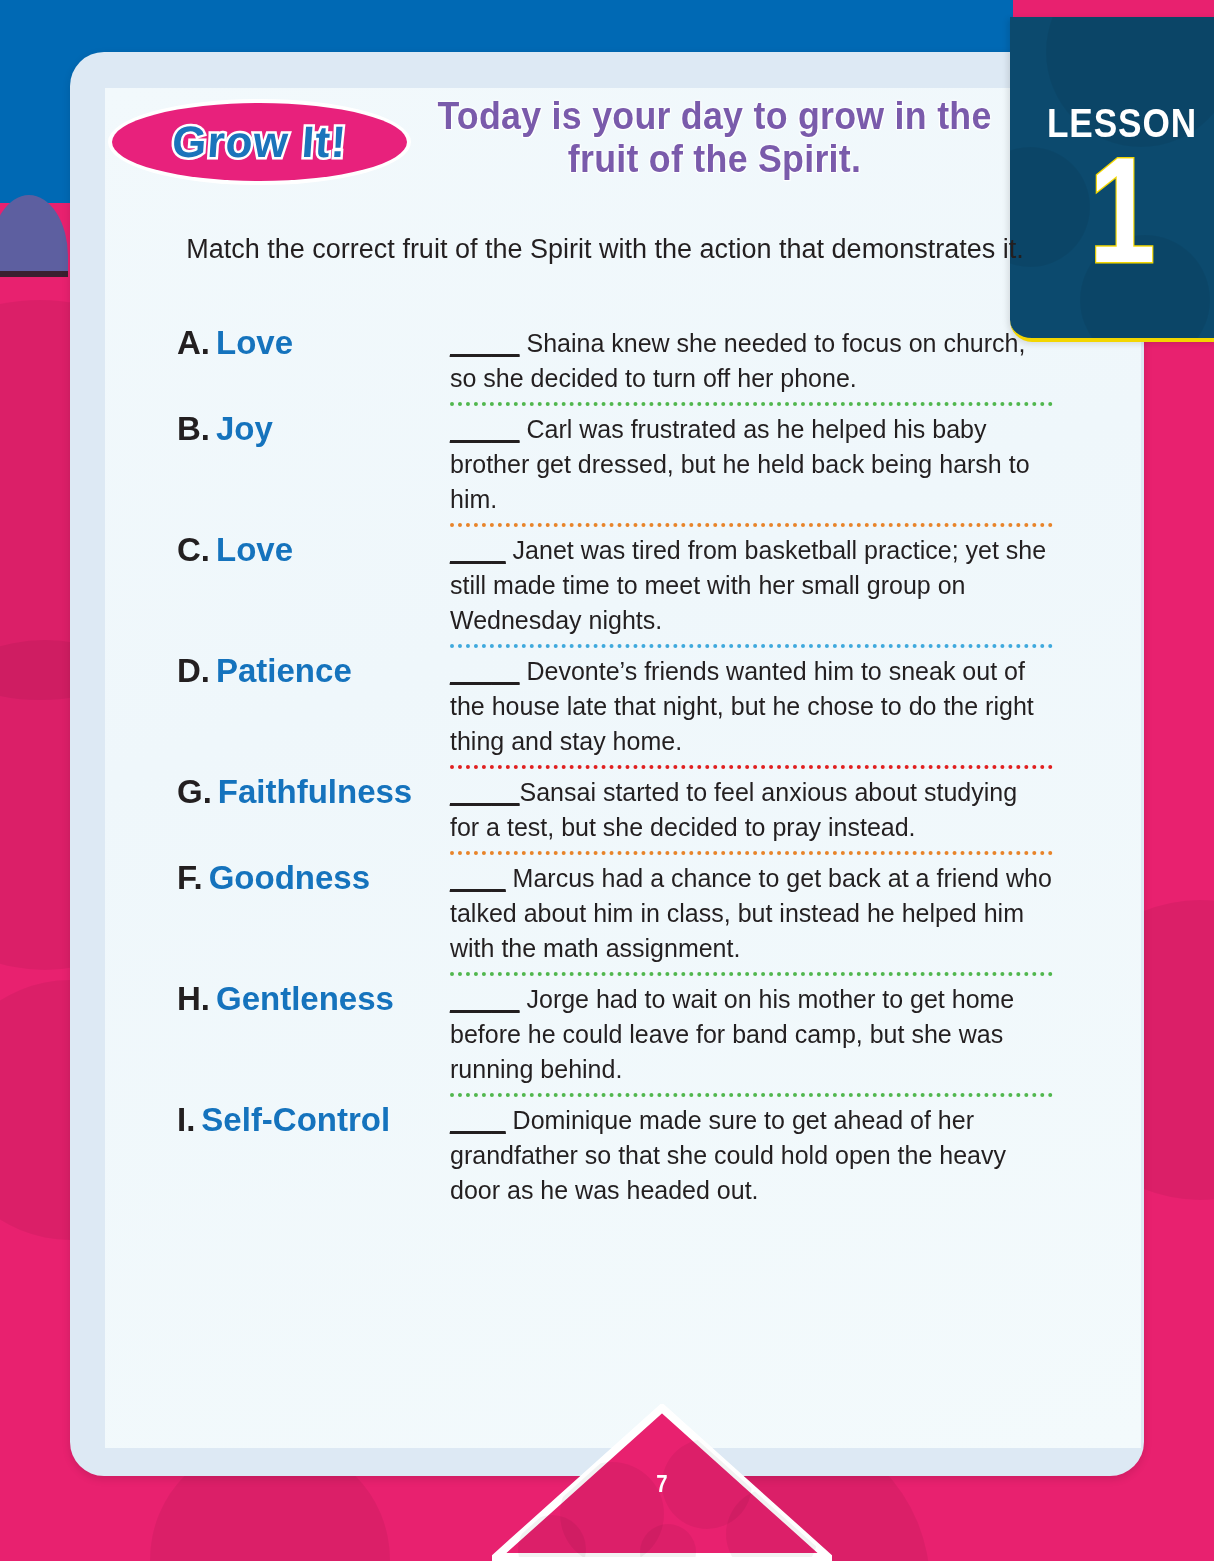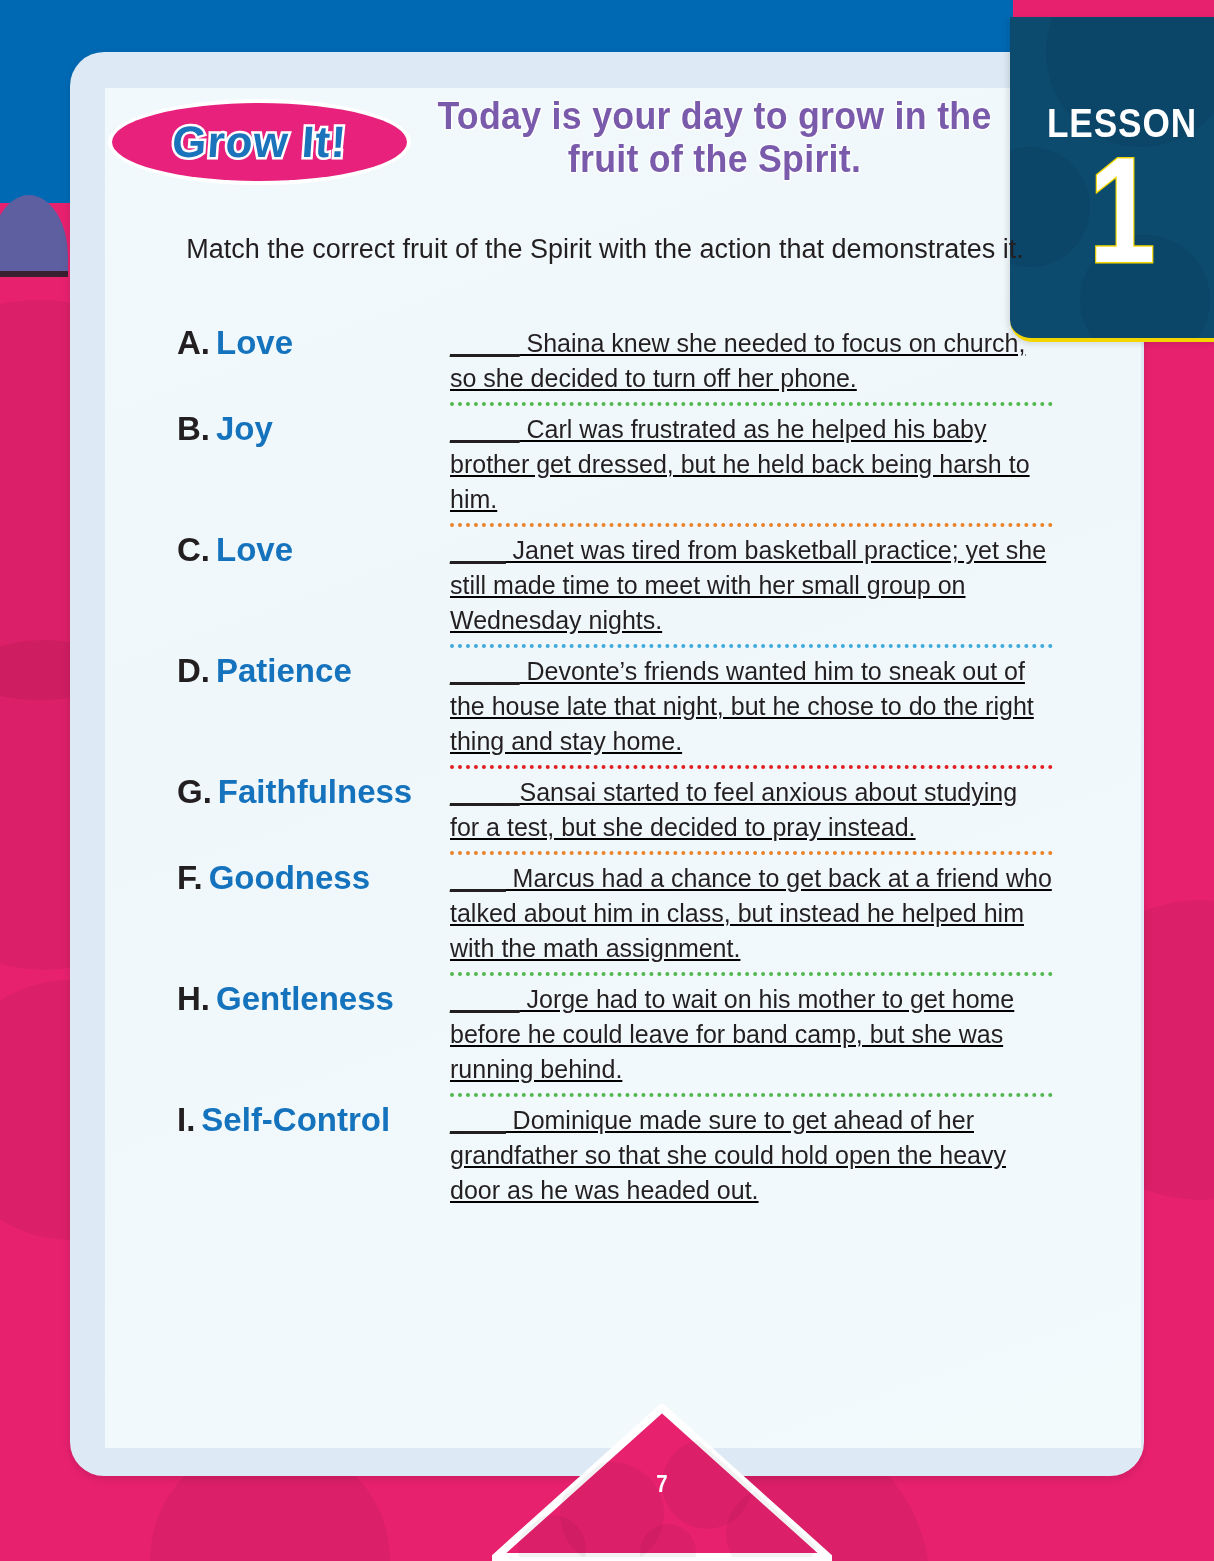--- a/index.html
+++ b/index.html
@@ -212,21 +212,20 @@
     color: #231f20;
     margin-right: 6px;
   }
   .fruit-name {
     color: #1573bd;
   }
   .scenario-cell {
     flex: 1 1 auto;
     padding-right: 88px;
     box-sizing: border-box;
-    text-decoration: underline;
   }
   .scenario-text {
     font-size: 25px;
     line-height: 35px;
     color: #231f20;
     font-family: "Liberation Sans Narrow", "Liberation Sans", sans-serif;
     padding-bottom: 4px;
   }
   .blank {
     text-decoration: underline;

